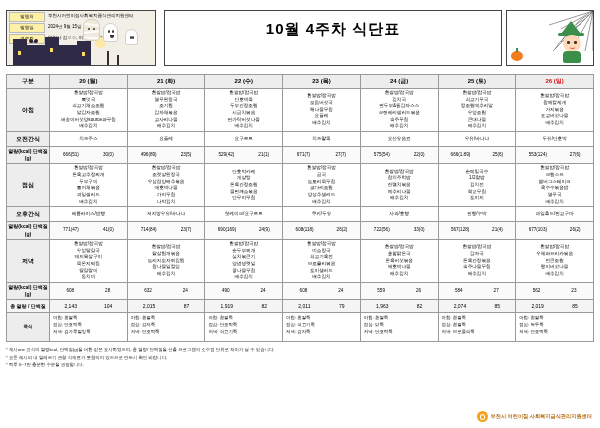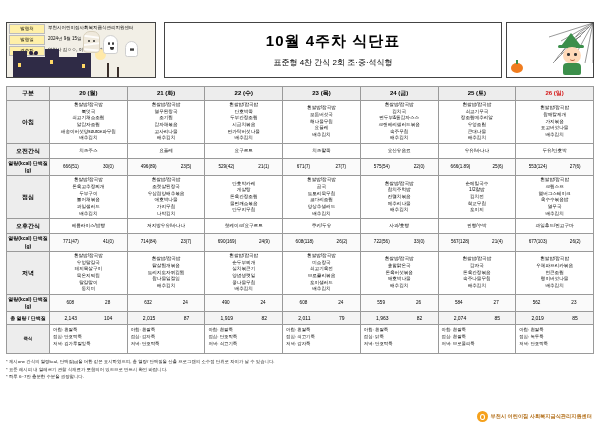--- a/index.html
+++ b/index.html
@@ -4,21 +4,21 @@
 <style>
   html,body{margin:0;padding:0;}
   body{
     width:600px;height:428px;
     background:#ffffff;
     font-family:"Liberation Sans","DejaVu Sans",sans-serif;
     font-size:5px;
     color:#000;
     overflow:hidden;
   }
-  .page{position:relative;width:600px;height:428px;box-sizing:border-box;padding:20px 6px;}
+  .page{position:relative;width:600px;height:428px;box-sizing:border-box;padding:8px 6px;}
 
   
   .header{position:relative;height:64px;border:0;}
   .hdr-left{
     position:absolute;left:0;top:2px;width:150px;height:56px;
     border:1px solid #444;background:#f2efe6;font-size:5px;line-height:1.5;
     box-sizing:border-box;overflow:hidden;
   }
   .hdr-left .row{display:flex;align-items:center;height:11px;padding:0 2px;}
   .hdr-left .lbl{
@@ -173,21 +173,20 @@
         <span class="band" style="top:4px;transform:rotate(8deg);"></span>
         <span class="band" style="top:11px;transform:rotate(-6deg);"></span>
         <span class="band" style="top:17px;transform:rotate(5deg);"></span>
         <span class="eye" style="left:4px;"></span>
         <span class="eye" style="right:4px;"></span>
       </div>
     </div>
 
     <div class="hdr-center">
       <div class="title">10월 4주차 식단표</div>
-      <div class="sub">표준형 4찬 간식 2회 조·중·석식형</div>
     </div>
 
     <div class="hdr-right">
       <svg class="web" viewBox="0 0 50 40">
         <g stroke="#555" stroke-width="0.6" fill="none">
           <path d="M50 0 L50 40 M50 0 L10 40 M50 0 L28 40 M50 0 L42 40 M50 0 L18 18 M50 0 L6 14"></path>
           <path d="M46 4 Q36 8 33 14"></path>
           <path d="M42 8 Q30 14 25 22"></path>
           <path d="M38 13 Q24 20 18 31"></path>
           <path d="M34 18 Q19 26 12 38"></path>

